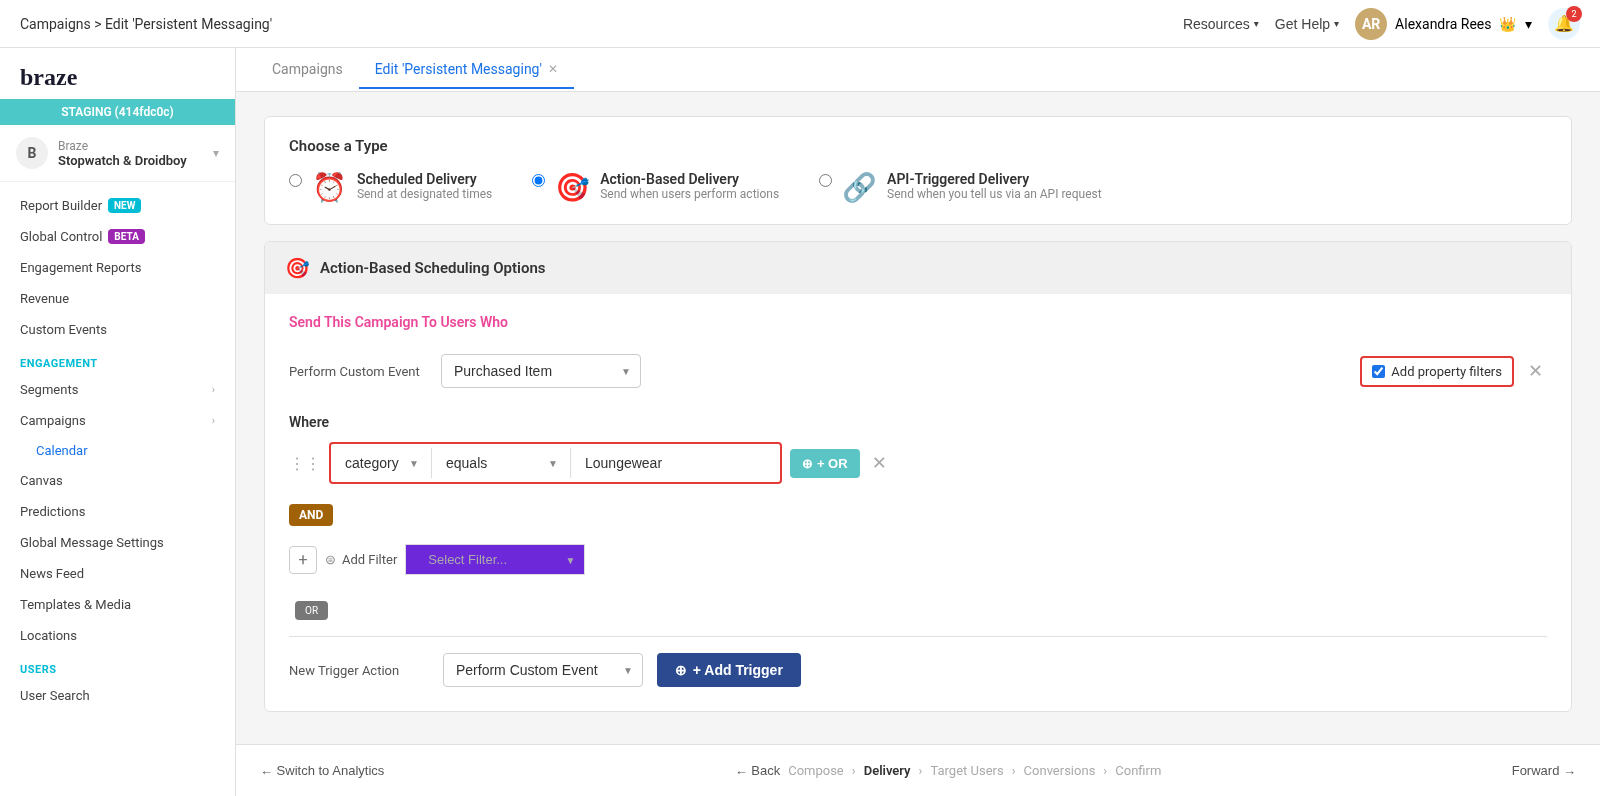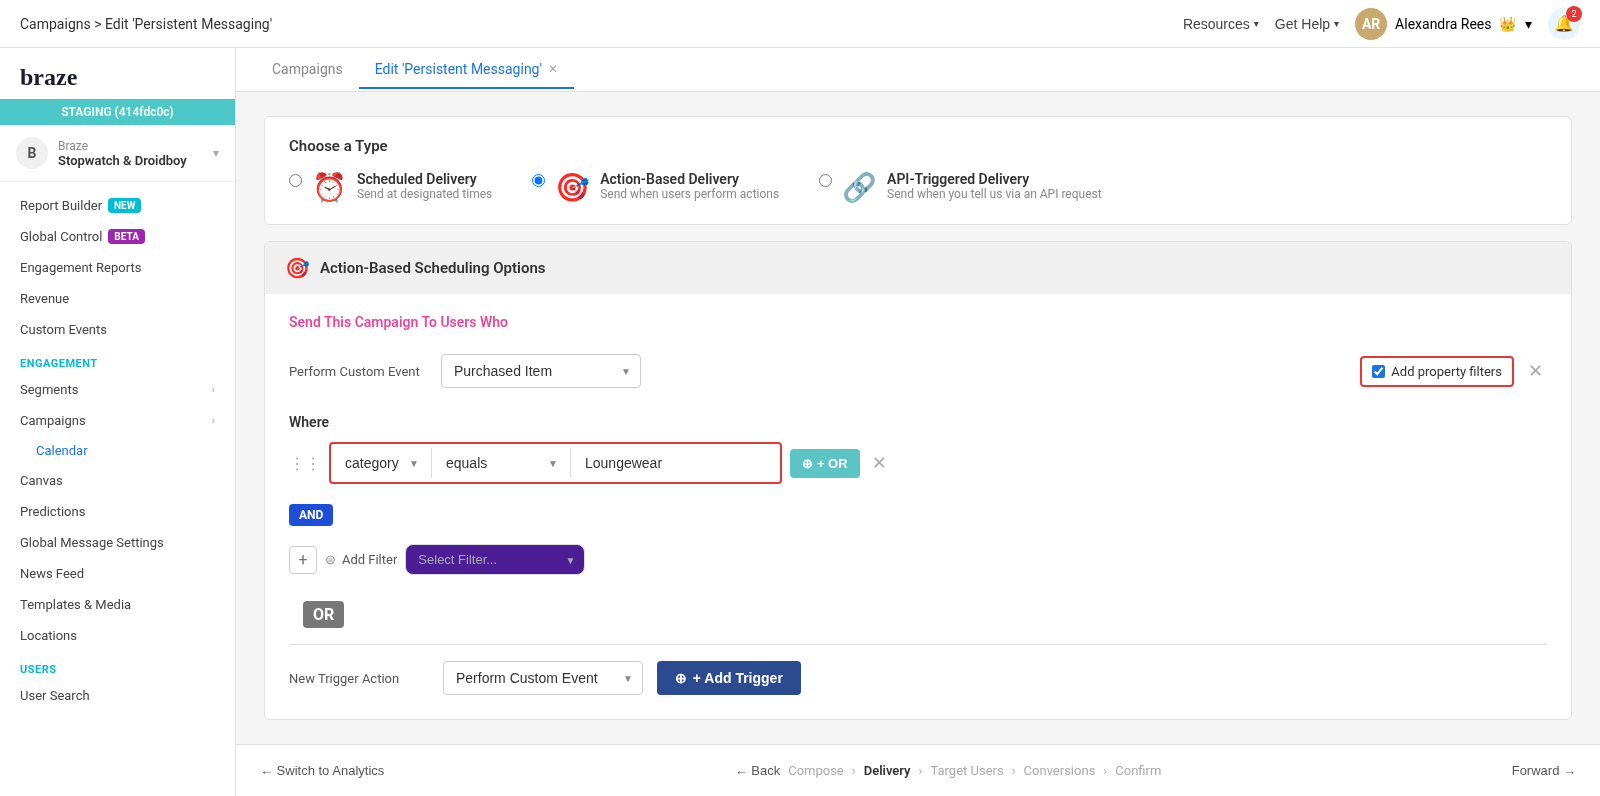--- a/index.html
+++ b/index.html
@@ -90,29 +90,29 @@
     
     .filter-box { border: 2px solid #e53935; border-radius: 4px; display: flex; align-items: center; gap: 4px; padding: 4px; }
     .filter-select { appearance: none; border: none; outline: none; background: transparent; padding: 6px 28px 6px 10px; font-size: 14px; color: #333; cursor: pointer; }
     .filter-select-wrapper { position: relative; }
     .filter-select-wrapper::after { content: '▼'; position: absolute; right: 8px; top: 50%; transform: translateY(-50%); font-size: 10px; color: #888; pointer-events: none; }
     .filter-divider { width: 1px; height: 30px; background: #ddd; }
     .filter-input { border: none; outline: none; padding: 6px 10px; font-size: 14px; color: #333; min-width: 120px; }
 
     .or-btn { background: #5bc4c4; color: #fff; border: none; border-radius: 4px; padding: 7px 12px; font-size: 13px; font-weight: 600; cursor: pointer; display: flex; align-items: center; gap: 4px; white-space: nowrap; }
 
-    .and-badge { background: #1d4ed8; color: #fff; border-radius: 4px; padding: 4px 10px; font-size: 12px; font-weight: 700; display: inline-block; margin: 8px 0; }
-    .or-badge { background: #777; color: #fff; border-radius: 4px; padding: 4px 10px; font-size: 16px; font-weight: 700; display: inline-block; margin: 8px 14px; }
+    .and-badge { background: #a16207; color: #fff; border-radius: 4px; padding: 4px 10px; font-size: 12px; font-weight: 700; display: inline-block; margin: 8px 0; }
+    .or-badge { background: #777; color: #fff; border-radius: 4px; padding: 4px 10px; font-size: 10px; font-weight: 400; display: inline-block; margin: 8px 6px; }
 
     .add-filter-row { display: flex; align-items: center; gap: 8px; padding: 10px 0; }
     .add-filter-plus { width: 28px; height: 28px; border: 1px solid #ccc; border-radius: 4px; display: flex; align-items: center; justify-content: center; color: #777; cursor: pointer; font-size: 16px; }
     .add-filter-label { font-size: 13px; color: #555; display: flex; align-items: center; gap: 6px; }
     .filter-icon { color: #888; }
     
-    .select-filter { appearance: none; border: 1px solid #ddd; border-radius: 8px; padding: 7px 32px 7px 12px; font-size: 13px; color: #aaa; background: #4c1d95; cursor: pointer; min-width: 180px; }
+    .select-filter { appearance: none; border: 1px solid #ddd; border-radius: 0; padding: 7px 32px 7px 22px; font-size: 13px; color: #aaa; background: #6d28d9; cursor: pointer; min-width: 180px; }
     .select-filter-wrapper { position: relative; display: inline-block; }
     .select-filter-wrapper::after { content: '▼'; position: absolute; right: 10px; top: 50%; transform: translateY(-50%); font-size: 10px; color: #aaa; pointer-events: none; }
 
     
     .new-trigger-section { border-top: 1px solid #e0e0e0; padding: 16px 0 4px; margin-top: 4px; }
     .new-trigger-row { display: flex; align-items: center; gap: 14px; }
     .new-trigger-label { font-size: 13px; color: #555; min-width: 140px; }
 
     .add-trigger-btn { background: #2c4a8f; color: #fff; border: none; border-radius: 4px; padding: 9px 18px; font-size: 14px; font-weight: 600; cursor: pointer; display: flex; align-items: center; gap: 6px; }
 

